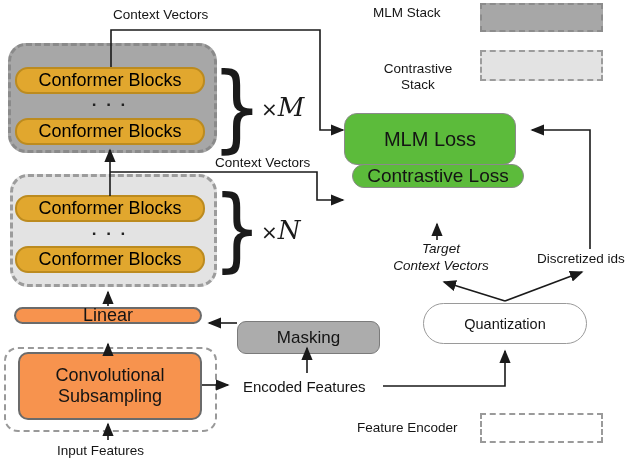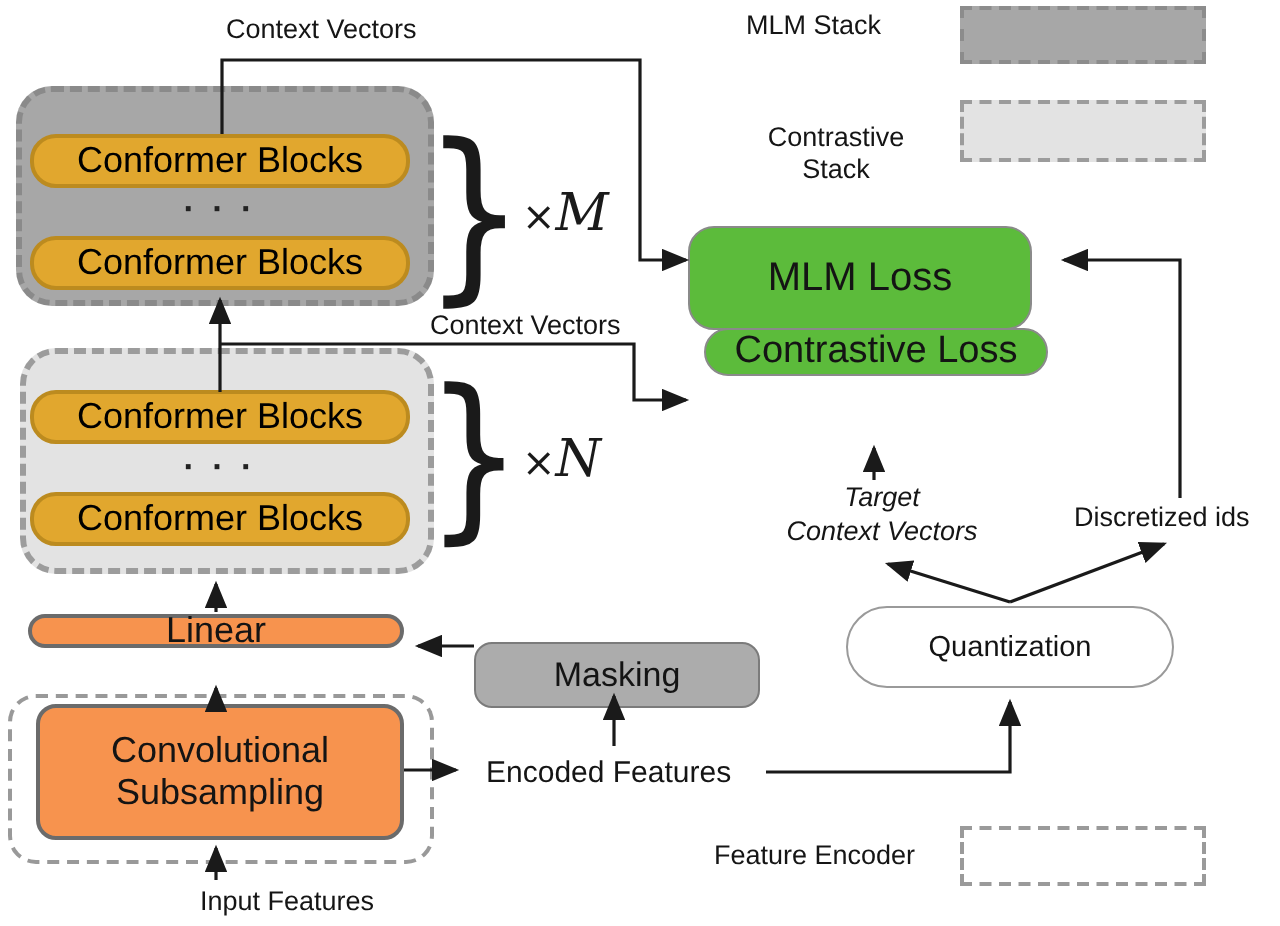--- a/index.html
+++ b/index.html
@@ -103,21 +103,21 @@
 
   <div class="node gray z2" style="left:237px; top:307px; width:143px; height:33px;">Masking</div>
 
   <div class="node oval z2" style="left:423px; top:303px; width:164px; height:41px;">Quantization</div>
 
   <div class="node green z2" style="left:344px; top:113px; width:172px; height:52px;text-align:right;">MLM Loss</div>
   <div class="node green z2" style="left:352px; top:164px; width:172px; height:24px; font-size:19px;">Contrastive Loss</div>
 
   <div class="lbl z4" style="left:113px; top:7px;">Context Vectors</div>
   <div class="lbl z4" style="left:215px; top:155px;">Context Vectors</div>
-  <div class="lbl z4" style="left:57px; top:443px;margin-left:43px;">Input Features</div>
+  <div class="lbl z4" style="left:57px; top:443px;">Input Features</div>
   <div class="lbl z4" style="left:243px; top:378px; font-size:15px;">Encoded Features</div>
   <div class="lbl center z4" style="left:383px; top:241px; width:116px; line-height:16.5px;font-style:italic;">
     <div>Target</div>
     <div>Context Vectors</div>
   </div>
   <div class="lbl z4" style="left:537px; top:251px;">Discretized ids</div>
 
   <div class="lbl z4" style="left:373px; top:5px;">MLM Stack</div>
   <div class="legrect dark z1" style="left:480px; top:3px; height:29px;"></div>
   <div class="lbl center z4" style="left:370px; top:61px; width:96px; line-height:15.5px;">

